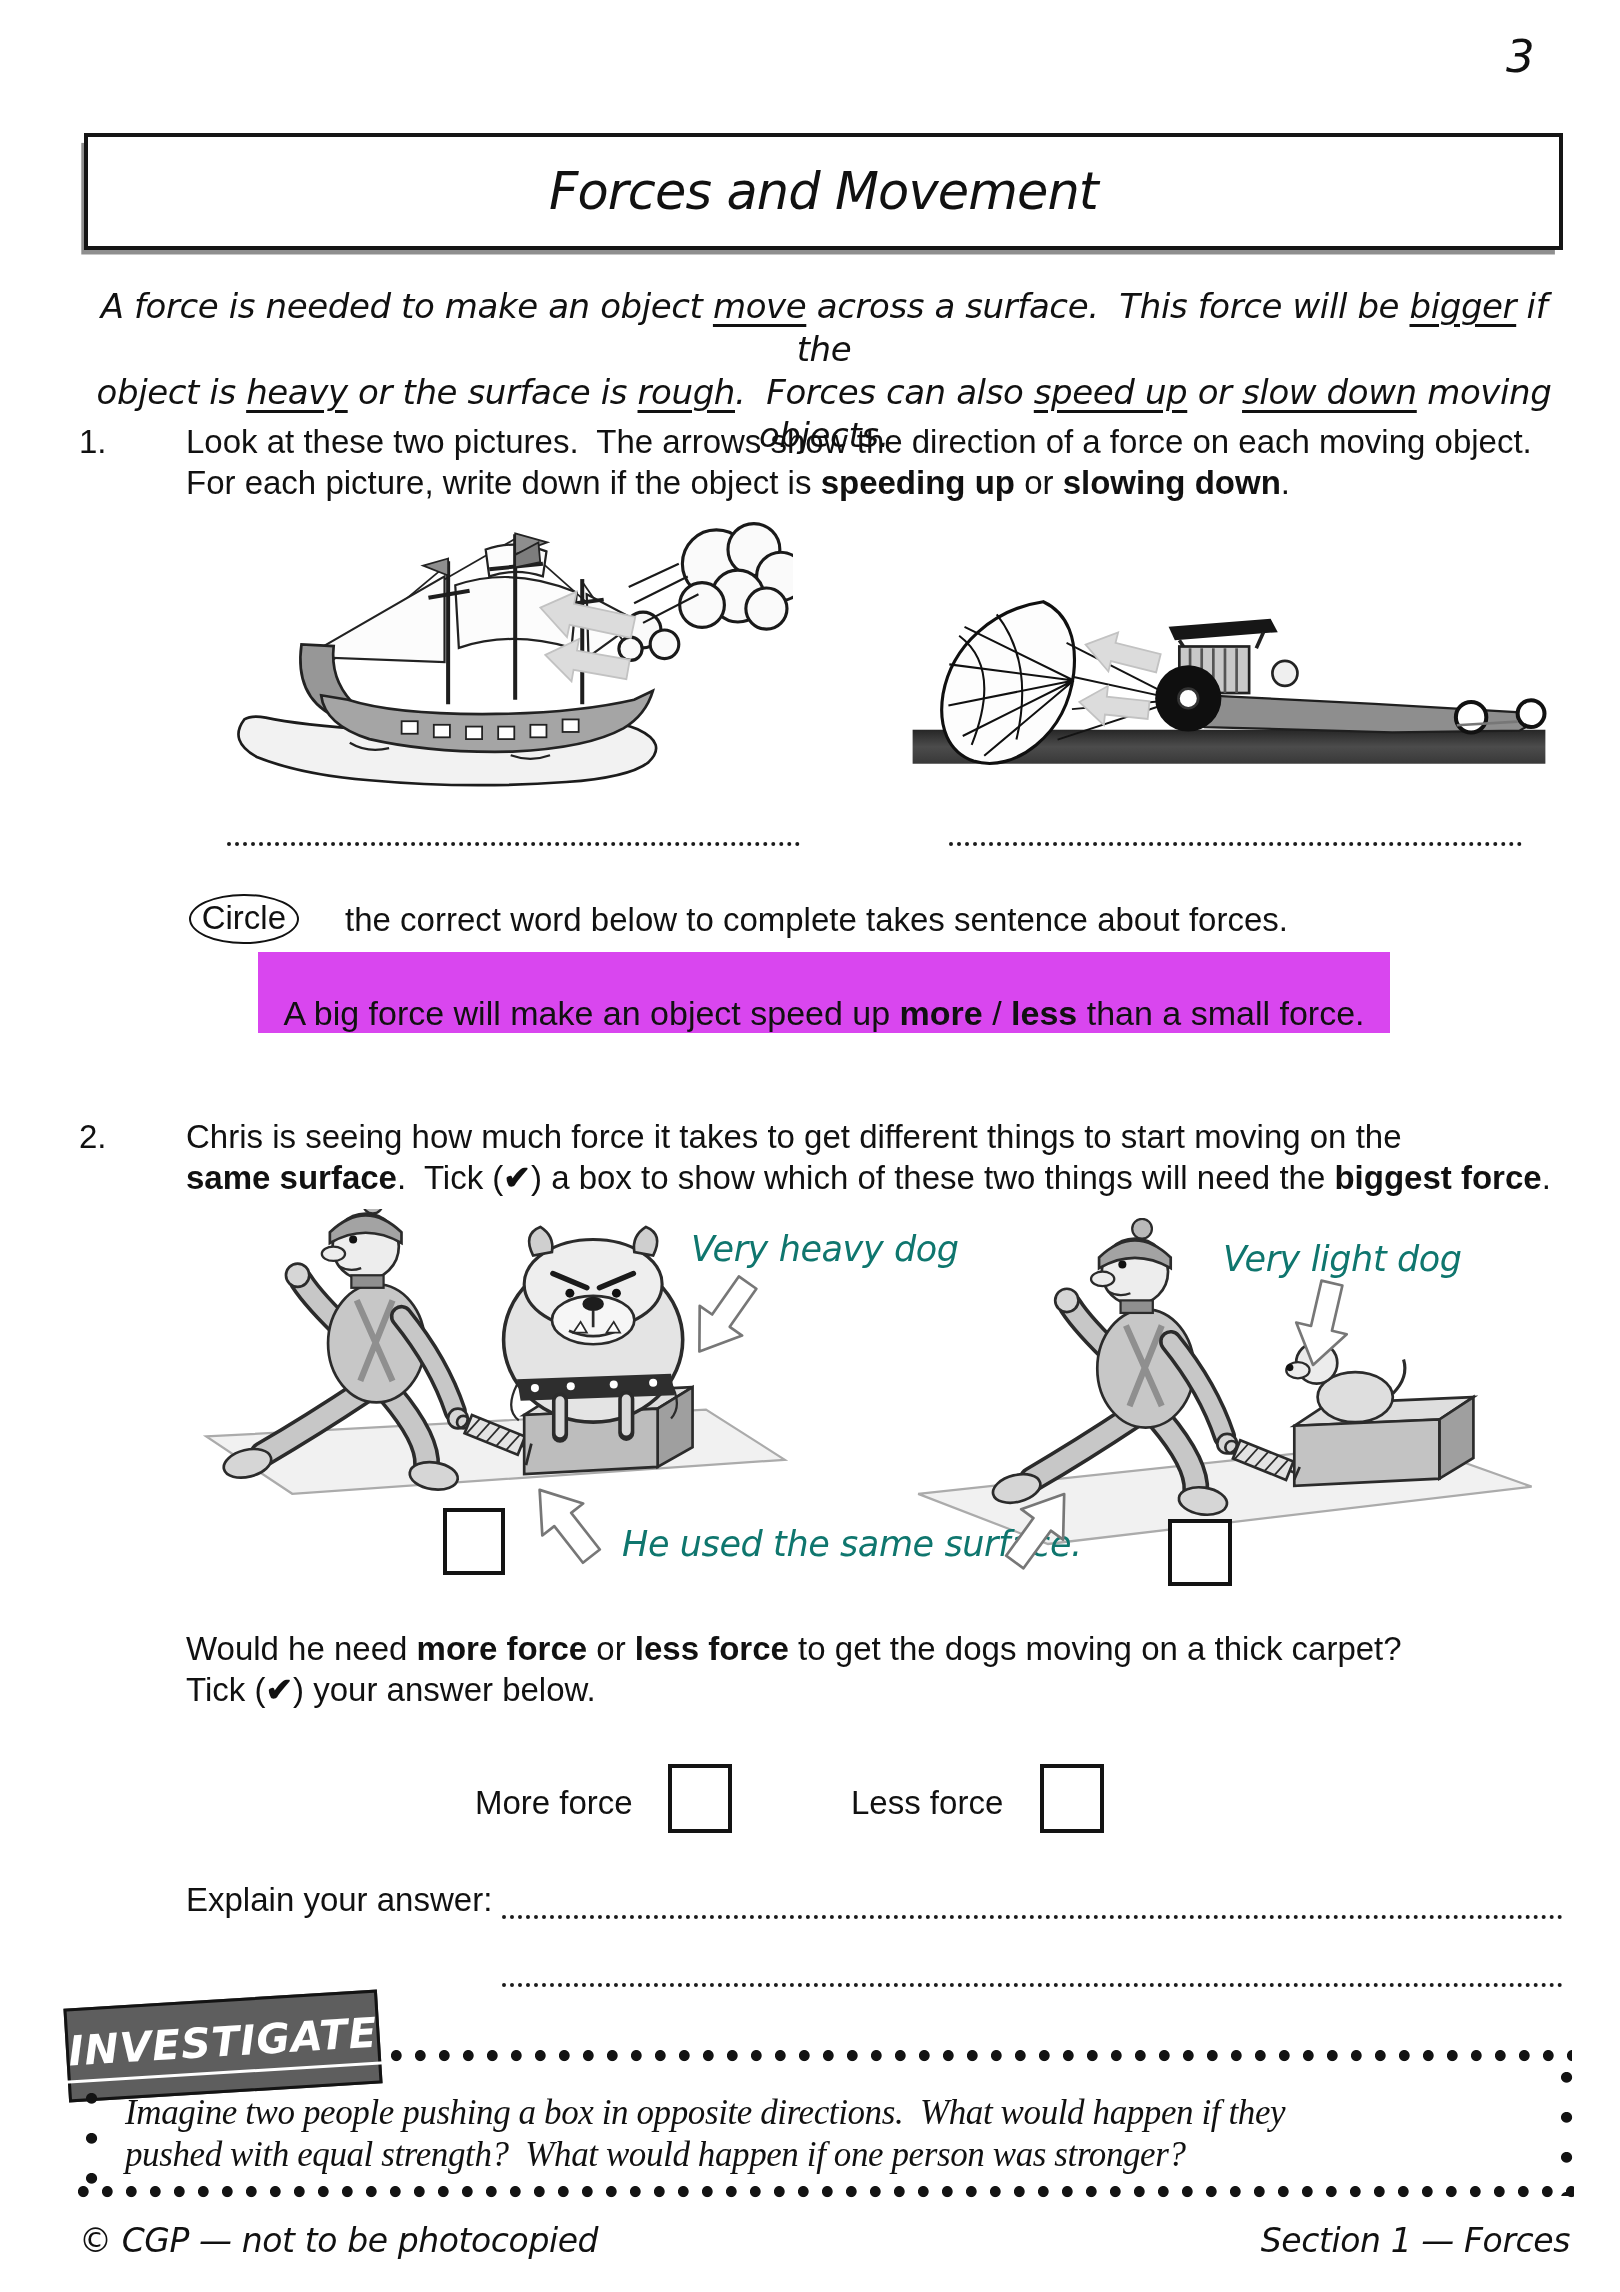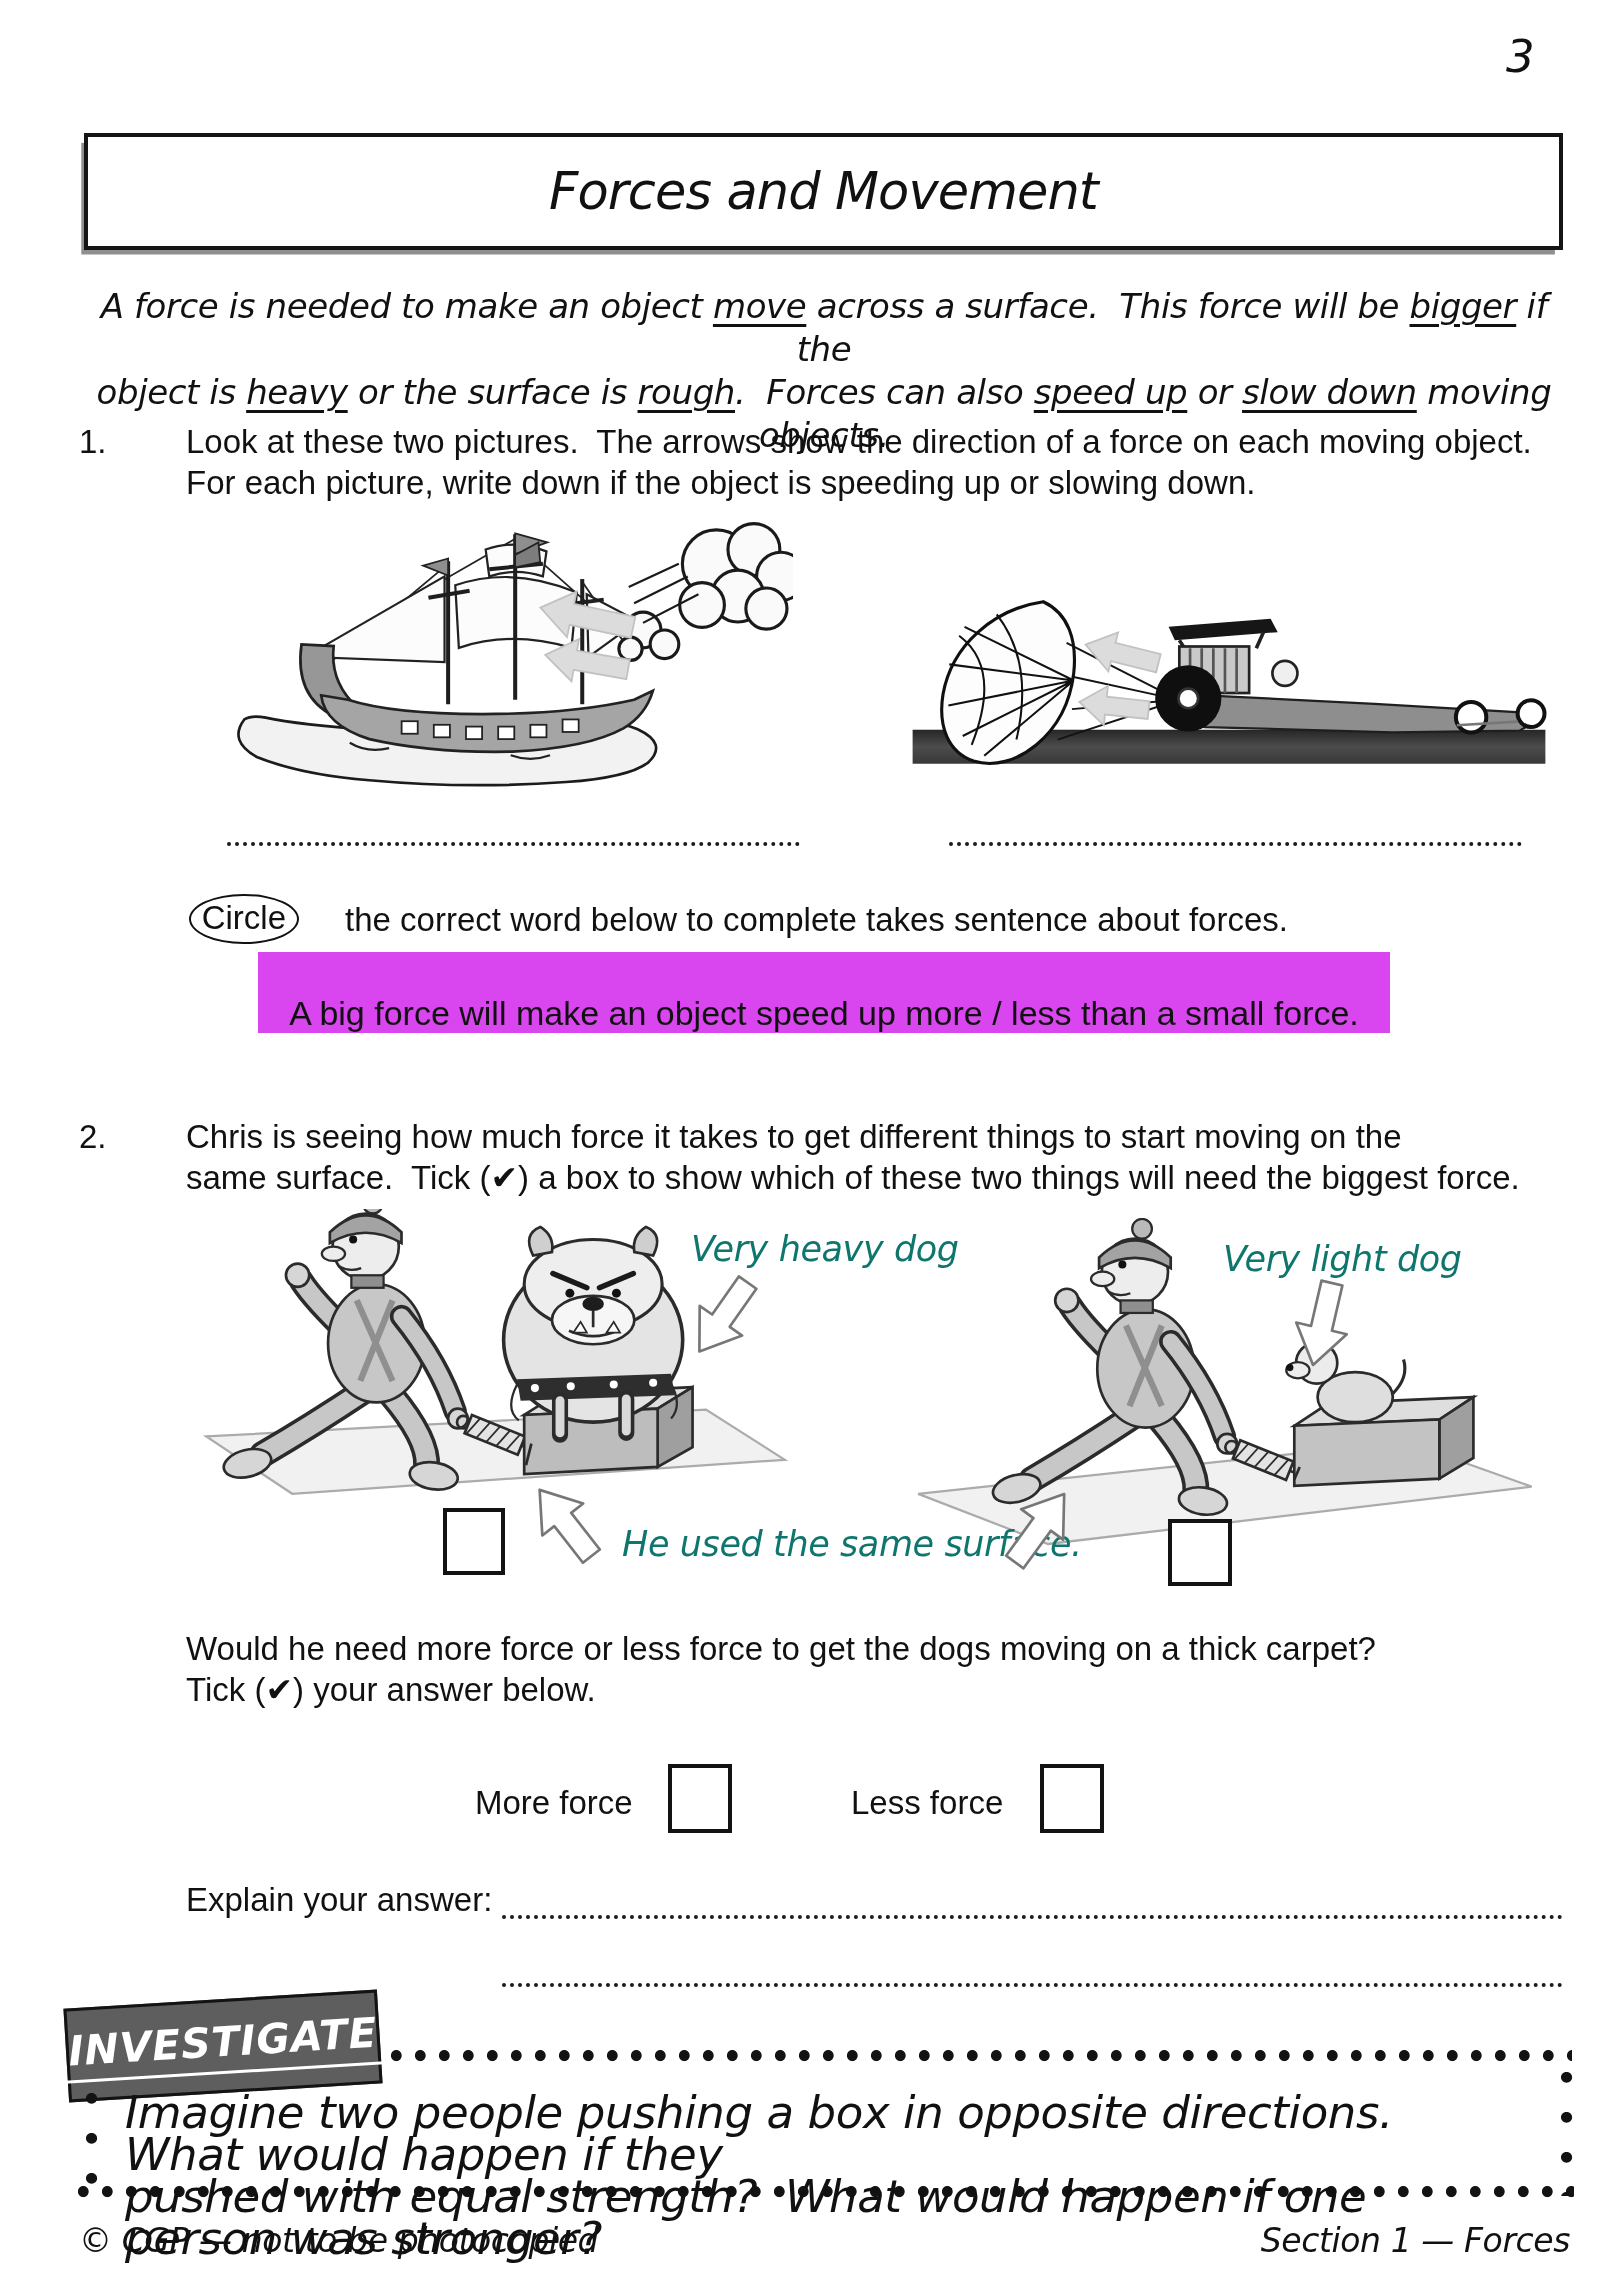--- a/index.html
+++ b/index.html
@@ -1,21 +1,21 @@
 <!DOCTYPE html>
 <html style="font-size:14.3px"><head>
 <meta charset="utf-8">
 <style>
   html,body{margin:0;padding:0;background:#fff;}
   #page{position:relative;width:1620px;height:2293px;background:#ffffff;overflow:hidden;
         font-family:"Liberation Sans",sans-serif;color:#111;}
   .abs{position:absolute;}
   .body-text{font-size:33px;line-height:41px;color:#111;}
   .pre{white-space:pre-wrap;}
-  .b{font-weight:400;}
+  .b{font-weight:700;}
   .u{text-decoration:underline;text-decoration-thickness:2.7px;text-underline-offset:6.3px;}
   .hand{font-family:"DejaVu Sans",sans-serif;font-style:italic;}
 
   .pagenum{left:1506px;top:30px;font-size:45px;}
   .title-box{left:84px;top:133px;width:1471px;height:109px;border:4.5px solid #151515;
              box-shadow:-5.4px 7.2px 0 -2.7px #8f8f8f;display:flex;align-items:center;justify-content:center;}
   .title{font-size:51px;letter-spacing:-0.9px;}
   .intro{left:84px;top:285px;width:1480px;text-align:center;font-size:34px;line-height:43px;letter-spacing:-0.4px;}
 
   .qnum{font-size:33px;}
@@ -36,21 +36,21 @@
   .stamp{left:66px;top:1999px;width:308px;height:88px;background:#5e5e5e;border:3.6px solid #131313;
          transform:rotate(-3.5deg);display:flex;flex-direction:column;align-items:center;justify-content:center;}
   .stamp-text{color:#fff;font-style:italic;font-weight:700;font-size:41px;letter-spacing:0.9px;
               font-family:"DejaVu Sans",sans-serif;border-bottom:3.6px solid #fff;padding:0 5.4px 4.5px 5.4px;}
 
   .bigdots-h{height:12.5px;background-image:radial-gradient(circle 5.4px at 6.3px 6.3px,#131313 4.9px,transparent 5.8px);
              background-size:24px 12.5px;background-repeat:repeat-x;}
   .bigdots-v{width:12.5px;background-image:radial-gradient(circle 5.4px at 6.3px 6.3px,#131313 4.9px,transparent 5.8px);
              background-size:12.5px 40px;background-repeat:repeat-y;}
 
-  .inv-text{font-size:45px;line-height:42px;letter-spacing:-0.4px;}
+  .inv-text{font-size:35px;line-height:42px;letter-spacing:-0.4px;font-family:Liberation Serif, serif;}
   .footer{font-size:33px;letter-spacing:-0.4px;}
 </style>
 </head>
 <body>
 
 <div id="page">
 
   <div class="abs pagenum hand">3</div>
 
   <div class="abs title-box">

